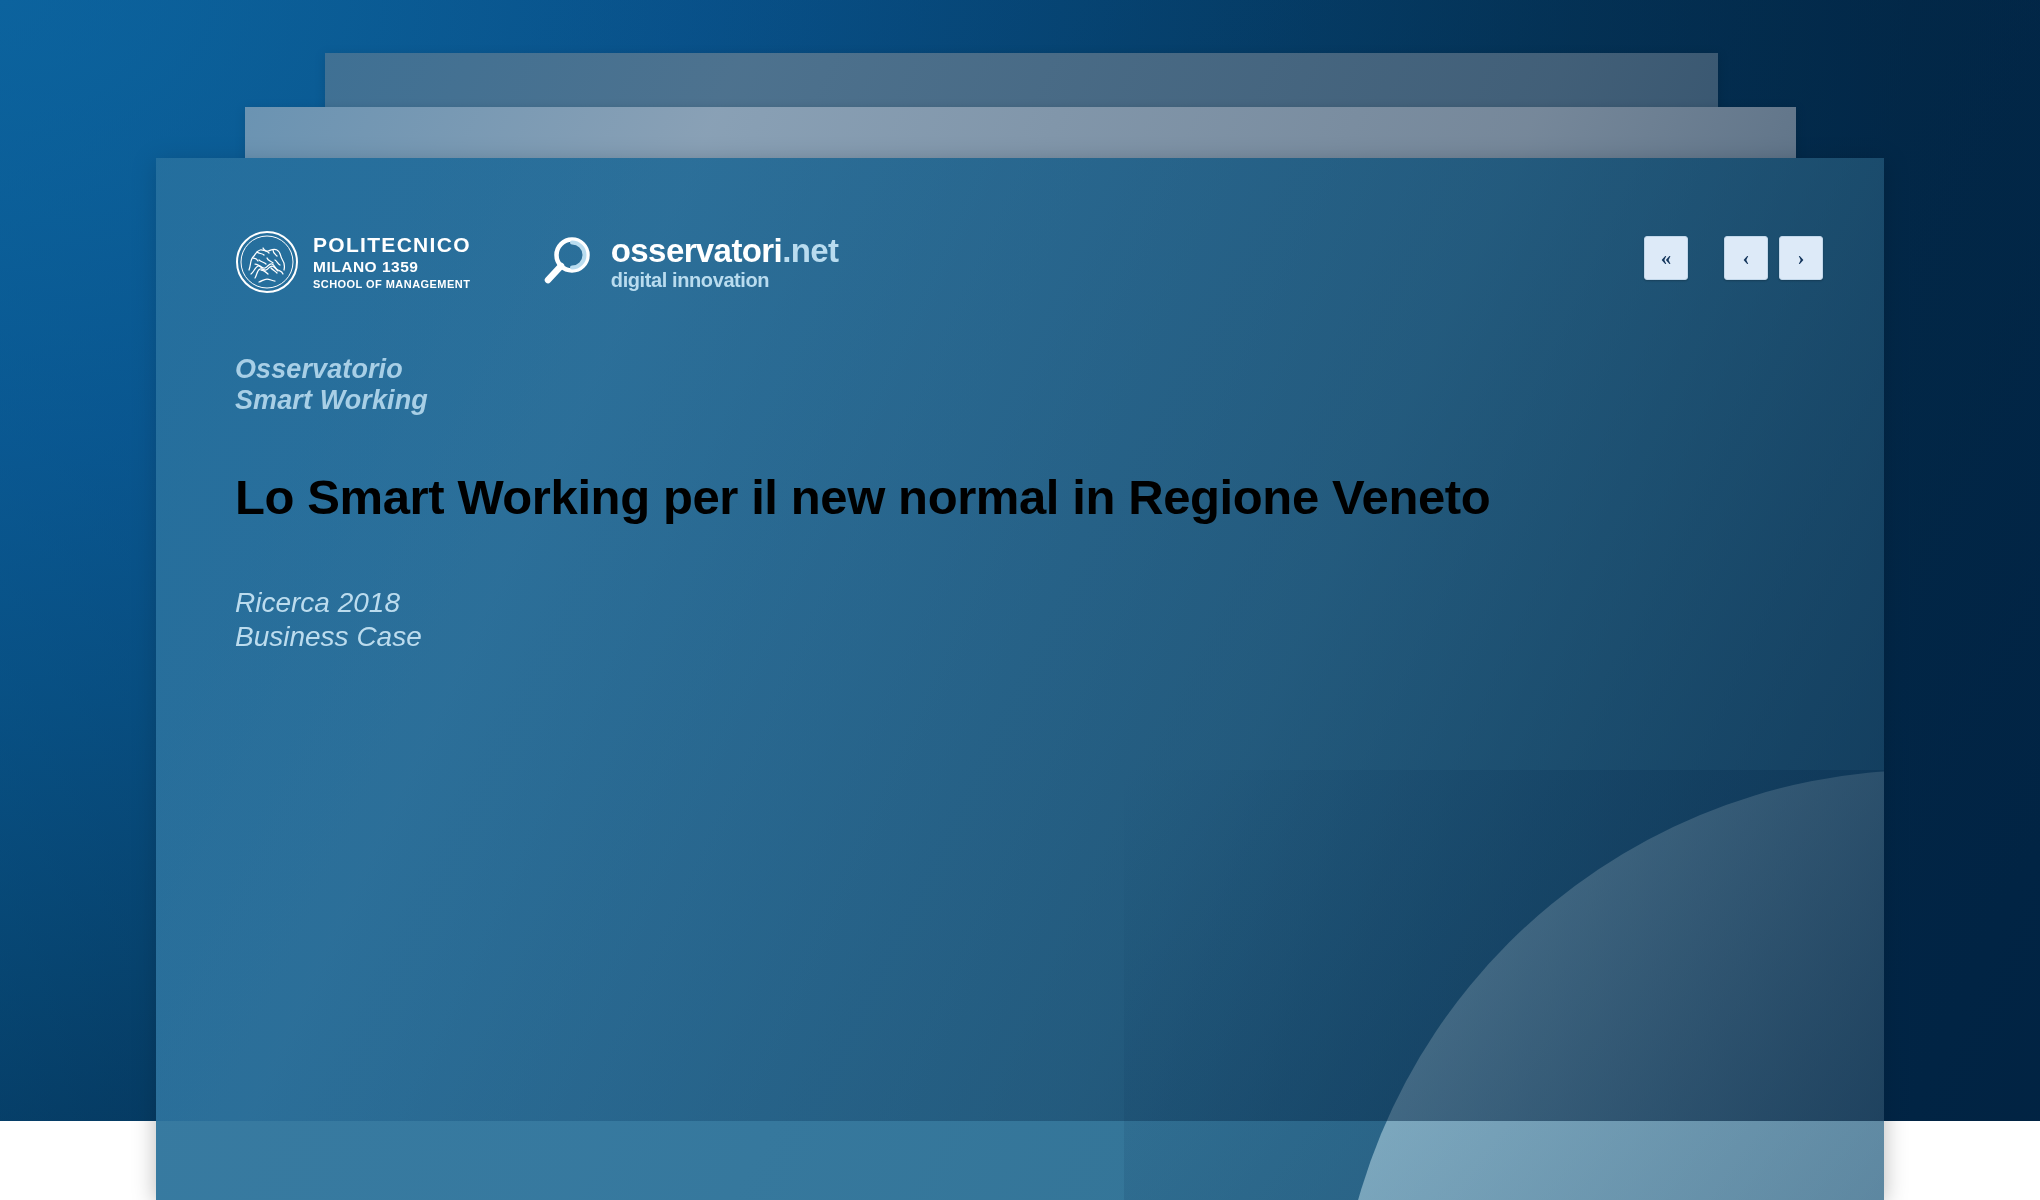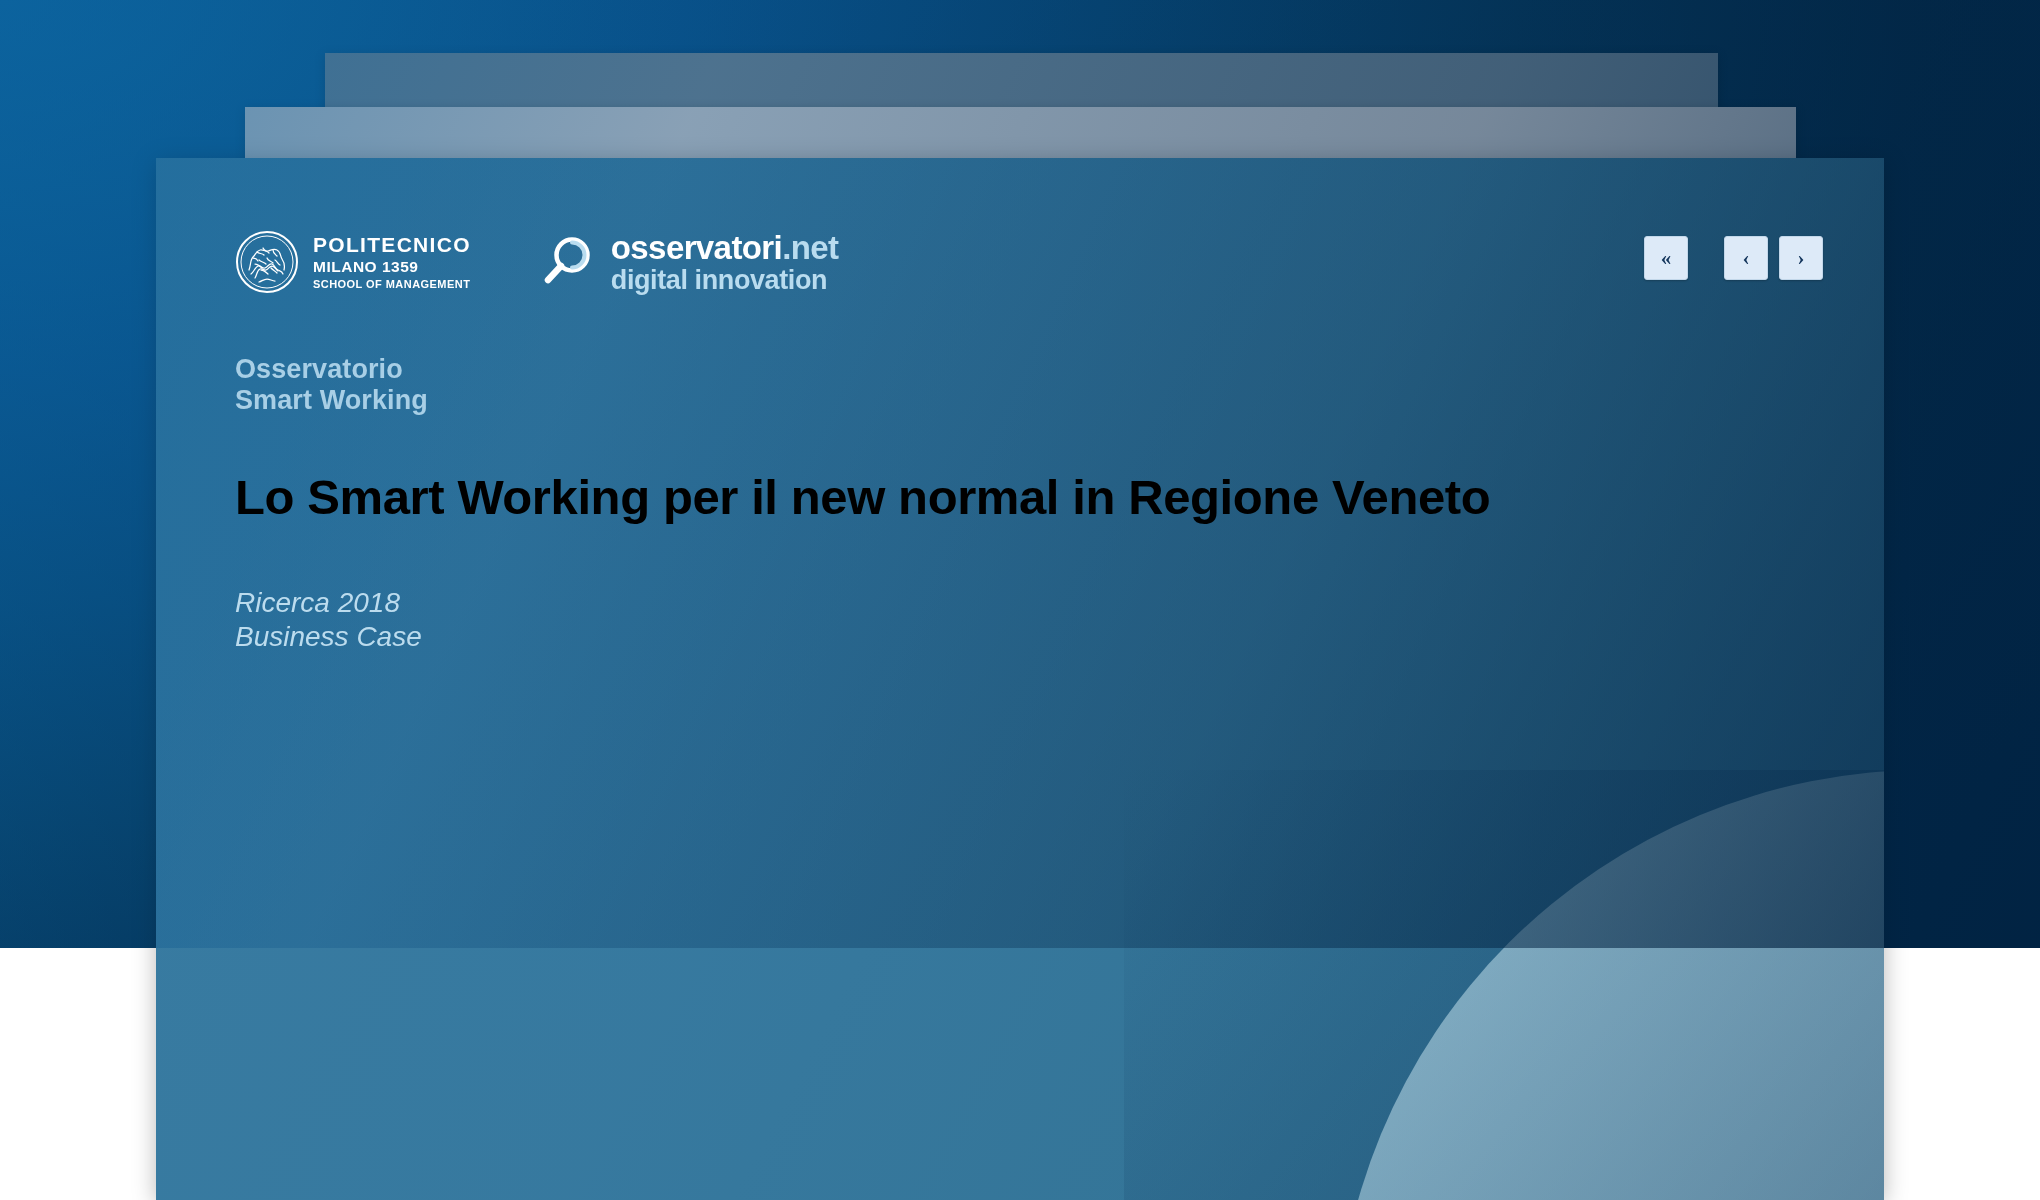--- a/index.html
+++ b/index.html
@@ -7,21 +7,21 @@
 
   html, body {
     width:2040px; height:1200px;
     overflow:hidden;
     font-family:"Liberation Sans", sans-serif;
   }
 
   
   #viewer {
     position:relative;
-    width:2040px; height:948px;
+    width:2040px; height:1121px;
     background:
       radial-gradient(120% 140% at 0% 0%,
         #0c639e 0%, #0a5b94 14%, #08518a 28%,
         #064675 45%, #05395e 62%, #032c4c 78%, #012a4e 100%);
   }
   #viewer::after{
     content:"";
     position:absolute; inset:0;
     background:linear-gradient(115deg,
       rgba(12,99,158,.55) 0%,
@@ -117,21 +117,21 @@
   #logo-osservatori { display:flex; align-items:center; gap:14px; }
   #magnifier-icon { width:58px; height:58px; flex:0 0 auto; }
   #oss-wordmark { line-height:1; }
   #oss-line-1 {
     display:block;
     font-size:33px; font-weight:700; letter-spacing:-.6px; color:#ffffff;
   }
   #oss-line-1 .tld { color:#b9dcef; }
   #oss-line-2 {
     display:block;
-    font-size:27px; font-weight:700; letter-spacing:-.4px;
+    font-size:20px; font-weight:700; letter-spacing:-.4px;
     color:#b9dcef; margin-top:3px;
   }
 
   
   #nav-buttons {
     position:absolute;
     right:61px; top:78px;
     display:flex; align-items:center;
     z-index:6;
   }
@@ -156,20 +156,21 @@
     position:absolute;
     left:79px; top:196px;
     z-index:5;
   }
   #eyebrow {
     font-size:27px; font-weight:700;
     color:#a8cfe6;
     line-height:1.13;
     letter-spacing:.1px;
     white-space:pre-line;
+    font-style:italic;
   }
   #slide-title {
     margin-top:56px;
     font-size:49px; font-weight:700;
     color:#000000;
     letter-spacing:-.4px;
     line-height:1.08;
     white-space:nowrap;
   }
   #slide-subtitle {

